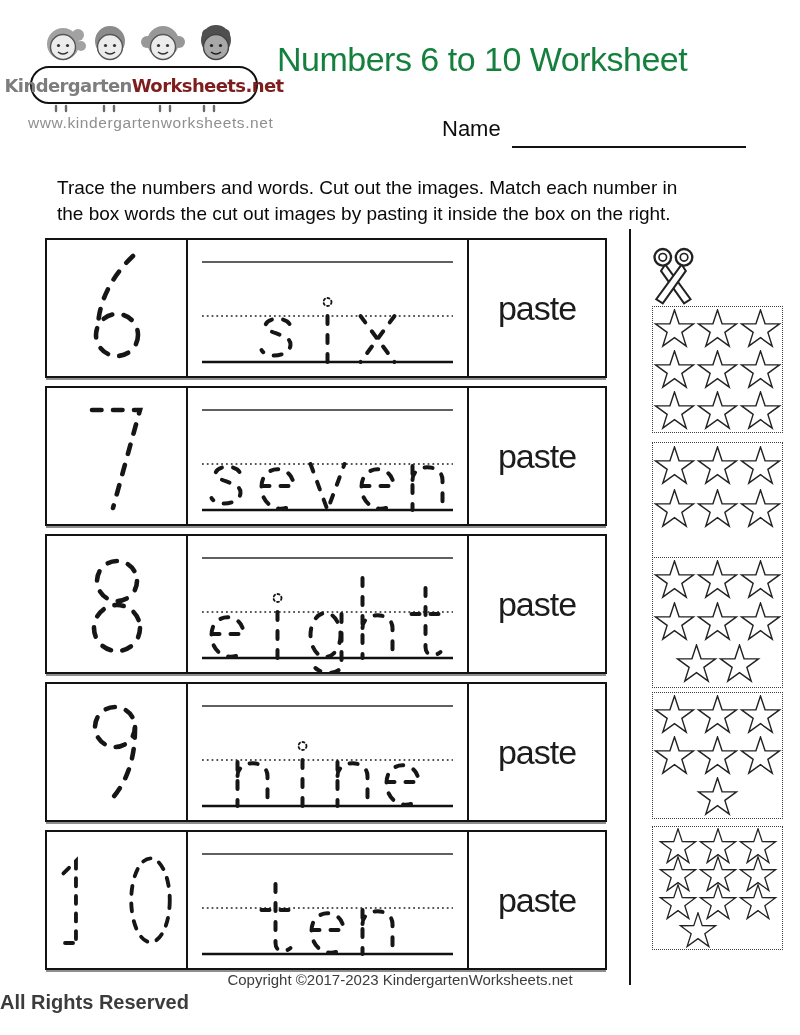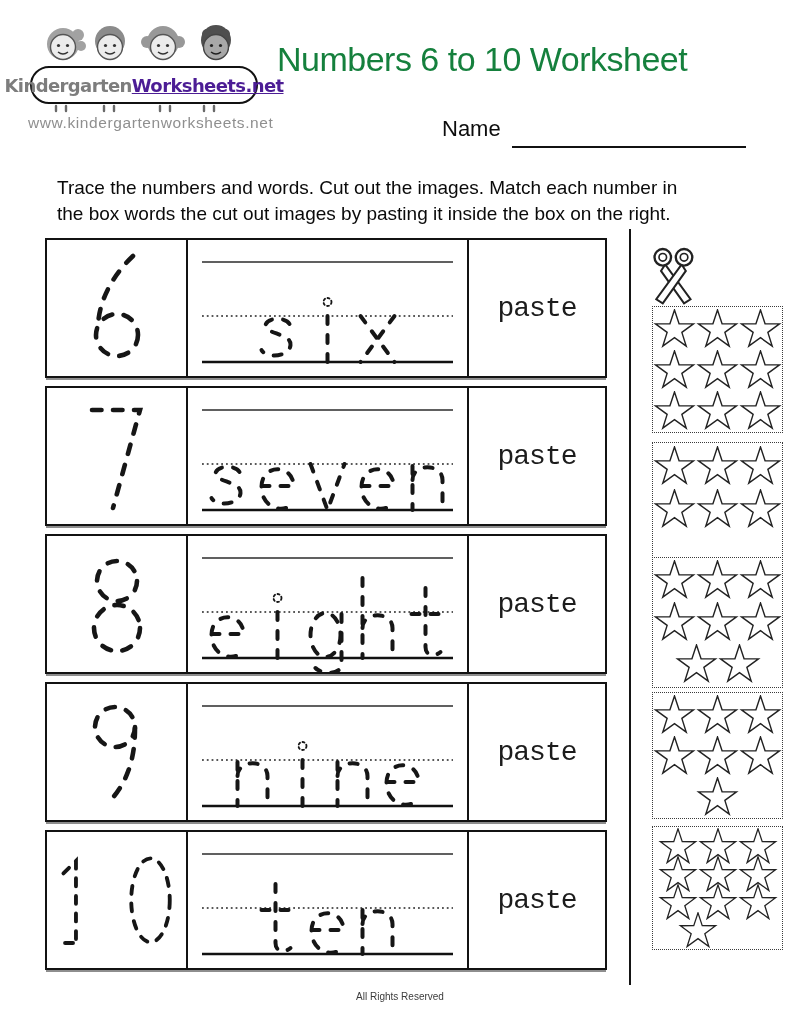--- a/index.html
+++ b/index.html
@@ -6,21 +6,21 @@
   .page{position:relative;width:800px;height:1035px;background:#fff;overflow:hidden;
         font-family:"Liberation Sans",sans-serif;color:#111;}
   
   .logo-heads{position:absolute;left:40px;top:22px;}
   .logo-box{position:absolute;left:30px;top:66px;width:228px;height:38px;
             border:2.5px solid #111;border-radius:22px;display:flex;align-items:center;
             justify-content:center;background:#fff;box-sizing:border-box;}
   .logo-text{font-family:"DejaVu Sans",sans-serif;font-weight:bold;font-size:18px;
              letter-spacing:-0.6px;white-space:nowrap;}
   .logo-gray{color:#7d7d7d;text-align:right;}
-  .logo-black{color:#4c1d95;text-decoration:underline;}
+  .logo-black{color:#7f1d1d;}
   .logo-feet{position:absolute;left:42px;top:104px;}
   .logo-url{position:absolute;left:28px;top:114px;font-size:15.5px;color:#8f8f8f;
             letter-spacing:0.6px;}
   
   .title{position:absolute;left:277px;top:40px;font-size:34px;letter-spacing:-0.5px;
          color:#15803d;font-weight:400;white-space:nowrap;}
   .name-label{position:absolute;left:442px;top:116px;font-size:22px;color:#0d0d0d;}
   .name-line{position:absolute;left:512px;top:146px;width:234px;height:2px;background:#111;}
   
   .instr{position:absolute;left:57px;top:175px;font-size:19px;line-height:1.38;
@@ -28,33 +28,33 @@
   
   .w-row{position:absolute;left:45px;width:562px;height:140px;border:2px solid #131313;
          box-sizing:border-box;background:#fff;box-shadow:0 3px 0 -1px #8e8e8e;}
   .cell-num{position:absolute;left:0;top:0;width:141px;height:100%;
             border-right:2px solid #131313;display:flex;align-items:center;
             justify-content:center;box-sizing:border-box;}
   .cell-word{position:absolute;left:141px;top:0;width:281px;height:100%;
              border-right:2px solid #131313;box-sizing:border-box;}
   .cell-paste{position:absolute;left:422px;top:0;width:136px;height:100%;
               display:flex;align-items:center;justify-content:center;}
-  .paste-txt{font-family:Liberation Mono, monospace;font-size:28px;color:#1c1c1c;
+  .paste-txt{font-family:Liberation Sans, sans-serif;font-size:34px;color:#1c1c1c;
              letter-spacing:-1px;}
   
   .v-rule{position:absolute;left:629px;top:229px;width:2px;height:756px;background:#151515;}
   .scissors{position:absolute;left:648px;top:247px;}
   .cut-box{position:absolute;left:652px;width:131px;border:1.6px dotted #3c3c3c;
            box-sizing:border-box;background:#fff;overflow:hidden;}
   .star-row{display:flex;justify-content:center;}
   
   .footer1{position:absolute;left:0;top:971px;width:800px;text-align:center;
            font-size:15px;color:#3c3c3c;}
-  .footer2{position:absolute;left:0;top:991px;width:800px;text-align:center;
-           font-size:10px;color:#3c3c3c;}
+  .footer2{position:absolute;left:0;top:991px;width:800px;
+           font-size:20px;color:#3c3c3c;font-weight:bold;}
 </style>
 </head>
 <body>
 
 <div class="page">
 
   <svg class="logo-heads" width="200" height="48" viewBox="0 0 200 48">
     <g>
       <circle cx="38" cy="13" r="6" fill="#a2a2a2"></circle>
       <circle cx="41" cy="24" r="5" fill="#a2a2a2"></circle>
@@ -453,15 +453,16 @@
           </svg>
         </div>
         <div class="star-row" style="margin-top: -10px; transform: translateX(-20px);">
           <svg viewBox="-23 -22.5 46 44" width="40" height="38">
             <polygon points="0.0,-21.5 4.9,-6.7 20.4,-6.6 7.9,2.6 12.6,17.4 0.0,8.3 -12.6,17.4 -7.9,2.6 -20.4,-6.6 -4.9,-6.7" fill="none" stroke="#222" stroke-width="1.5"></polygon>
           </svg>
         </div>
       </div>
     </div>
 
+  <div class="footer1">Copyright ©2017-2023 KindergartenWorksheets.net</div>
   <div class="footer2">All Rights Reserved</div>
 
 </div>
 
 </body></html>

